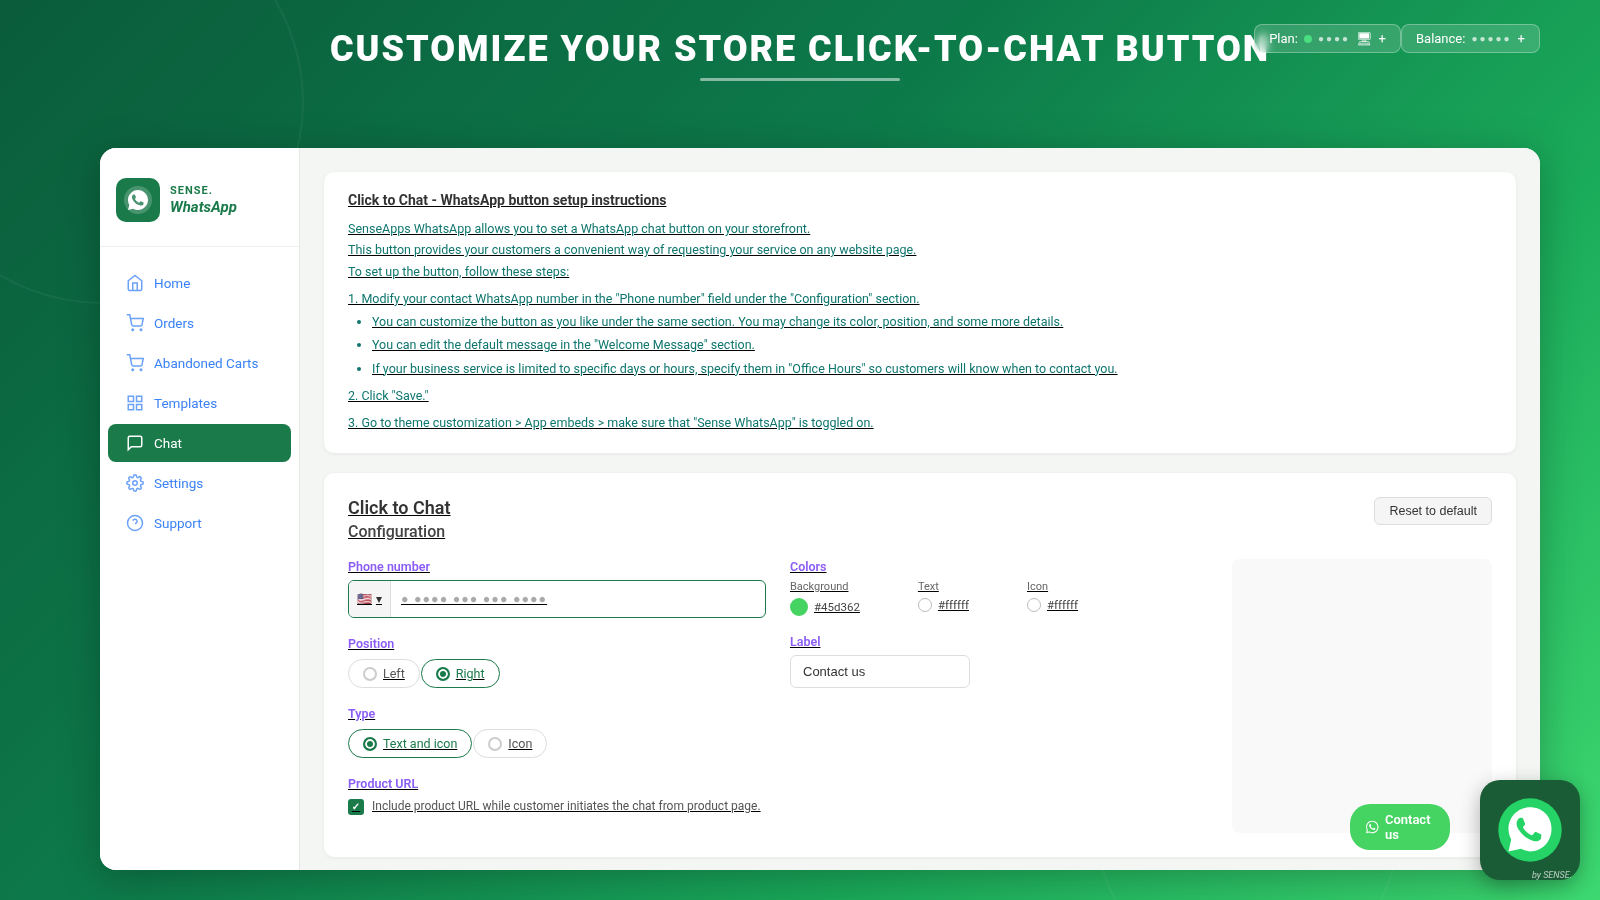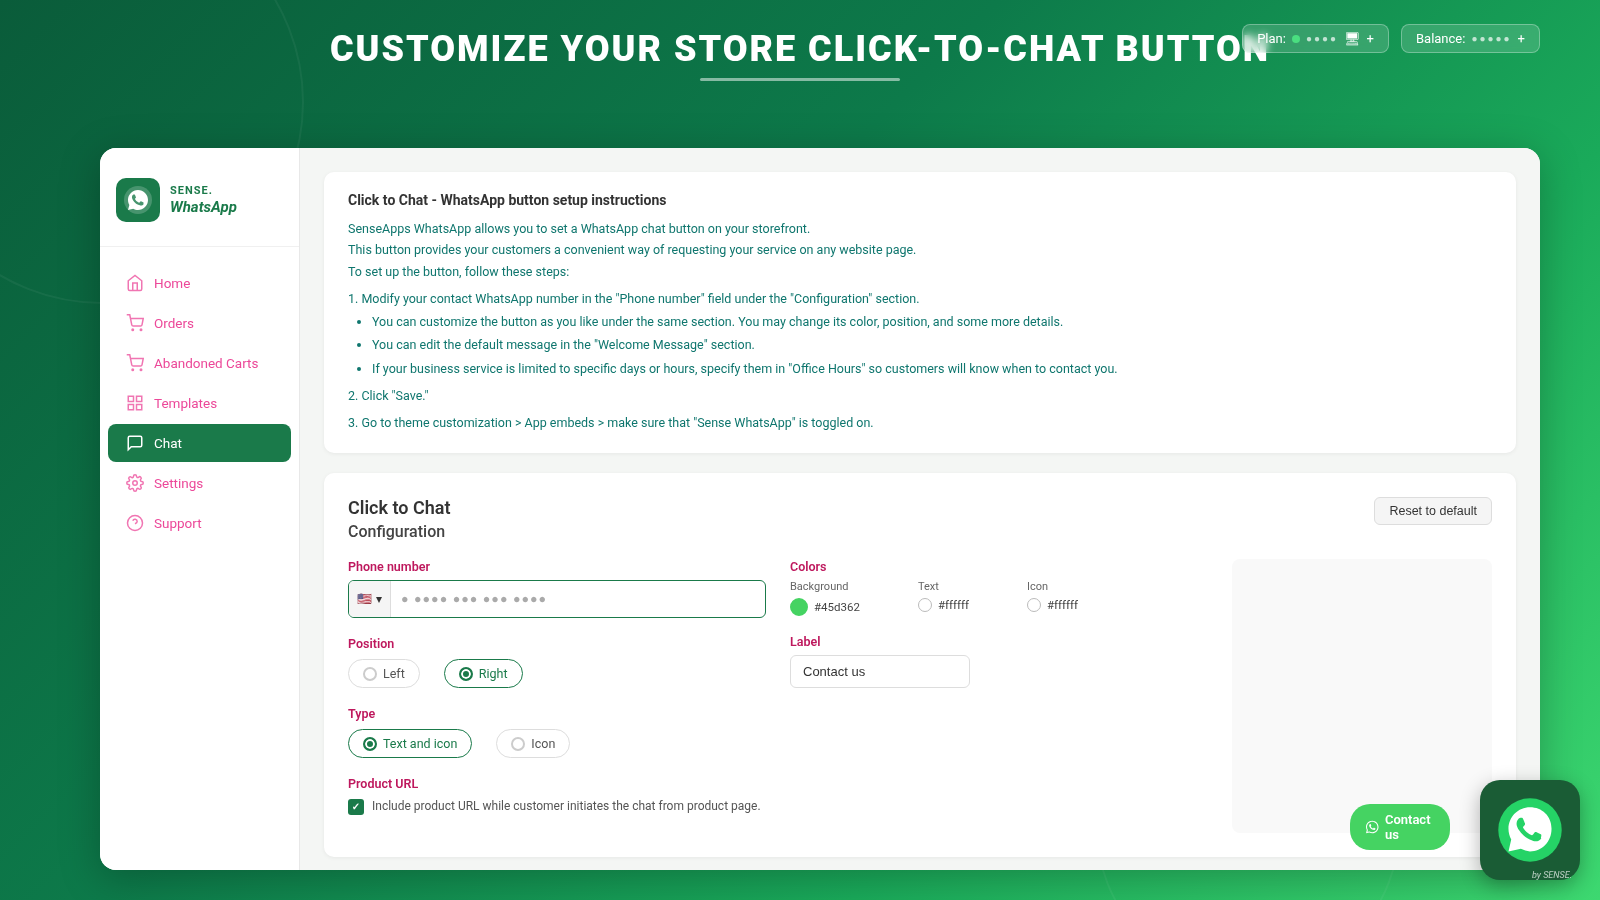--- a/index.html
+++ b/index.html
@@ -57,21 +57,20 @@
       margin: 8px auto 0;
       border-radius: 2px;
     }
 
     
     .top-bar {
       position: absolute;
       top: 24px;
       right: 60px;
       display: flex;
-      gap: 12px;
       z-index: 10;
     }
     .top-bar-btn {
       display: flex;
       align-items: center;
       gap: 6px;
       background: rgba(255,255,255,0.15);
       border: 1px solid rgba(255,255,255,0.3);
       border-radius: 8px;
       padding: 6px 14px;
@@ -148,21 +147,21 @@
       color: #1a7a4a;
       font-style: italic;
     }
 
     .nav-item {
       display: flex;
       align-items: center;
       gap: 10px;
       padding: 10px 18px;
       cursor: pointer;
-      color: #ec4899;
+      color: #3b82f6;
       font-size: 13.5px;
       border-radius: 8px;
       margin: 1px 8px;
       transition: background 0.15s;
     }
     .nav-item.active {
       background: #1a7a4a;
       color: #ffffff;
     }
     .nav-icon {
@@ -171,20 +170,21 @@
       opacity: 0.75;
     }
     .nav-item.active .nav-icon { opacity: 1; }
 
     
     .content {
       flex: 1;
       overflow-y: auto;
       padding: 24px;
       background: #f4f6f4;
+      text-decoration: underline;
     }
 
     
     .instructions-box {
       background: #ffffff;
       border-radius: 10px;
       padding: 20px 24px;
       margin-bottom: 20px;
       box-shadow: 0 1px 4px rgba(0,0,0,0.06);
     }
@@ -254,21 +254,21 @@
       border-radius: 8px;
       min-height: 200px;
     }
 
     .form-group {
       margin-bottom: 18px;
     }
     .form-label {
       font-size: 12.5px;
       font-weight: 600;
-      color: #be185d;
+      color: #8b5cf6;
       margin-bottom: 6px;
       display: block;
     }
 
     .phone-input-wrapper {
       display: flex;
       align-items: center;
       border: 1.5px solid #1a7a4a;
       border-radius: 6px;
       overflow: hidden;
@@ -293,21 +293,21 @@
       font-size: 12.5px;
       flex: 1;
       color: #999;
       background: transparent;
       letter-spacing: 1px;
     }
 
     
     .radio-group {
       display: flex;
-      gap: 24px;
+      gap: 1px;
       margin-top: 8px;
     }
     .radio-option {
       display: flex;
       align-items: center;
       gap: 6px;
       border: 1.5px solid #ddd;
       border-radius: 20px;
       padding: 6px 14px;
       cursor: pointer;

